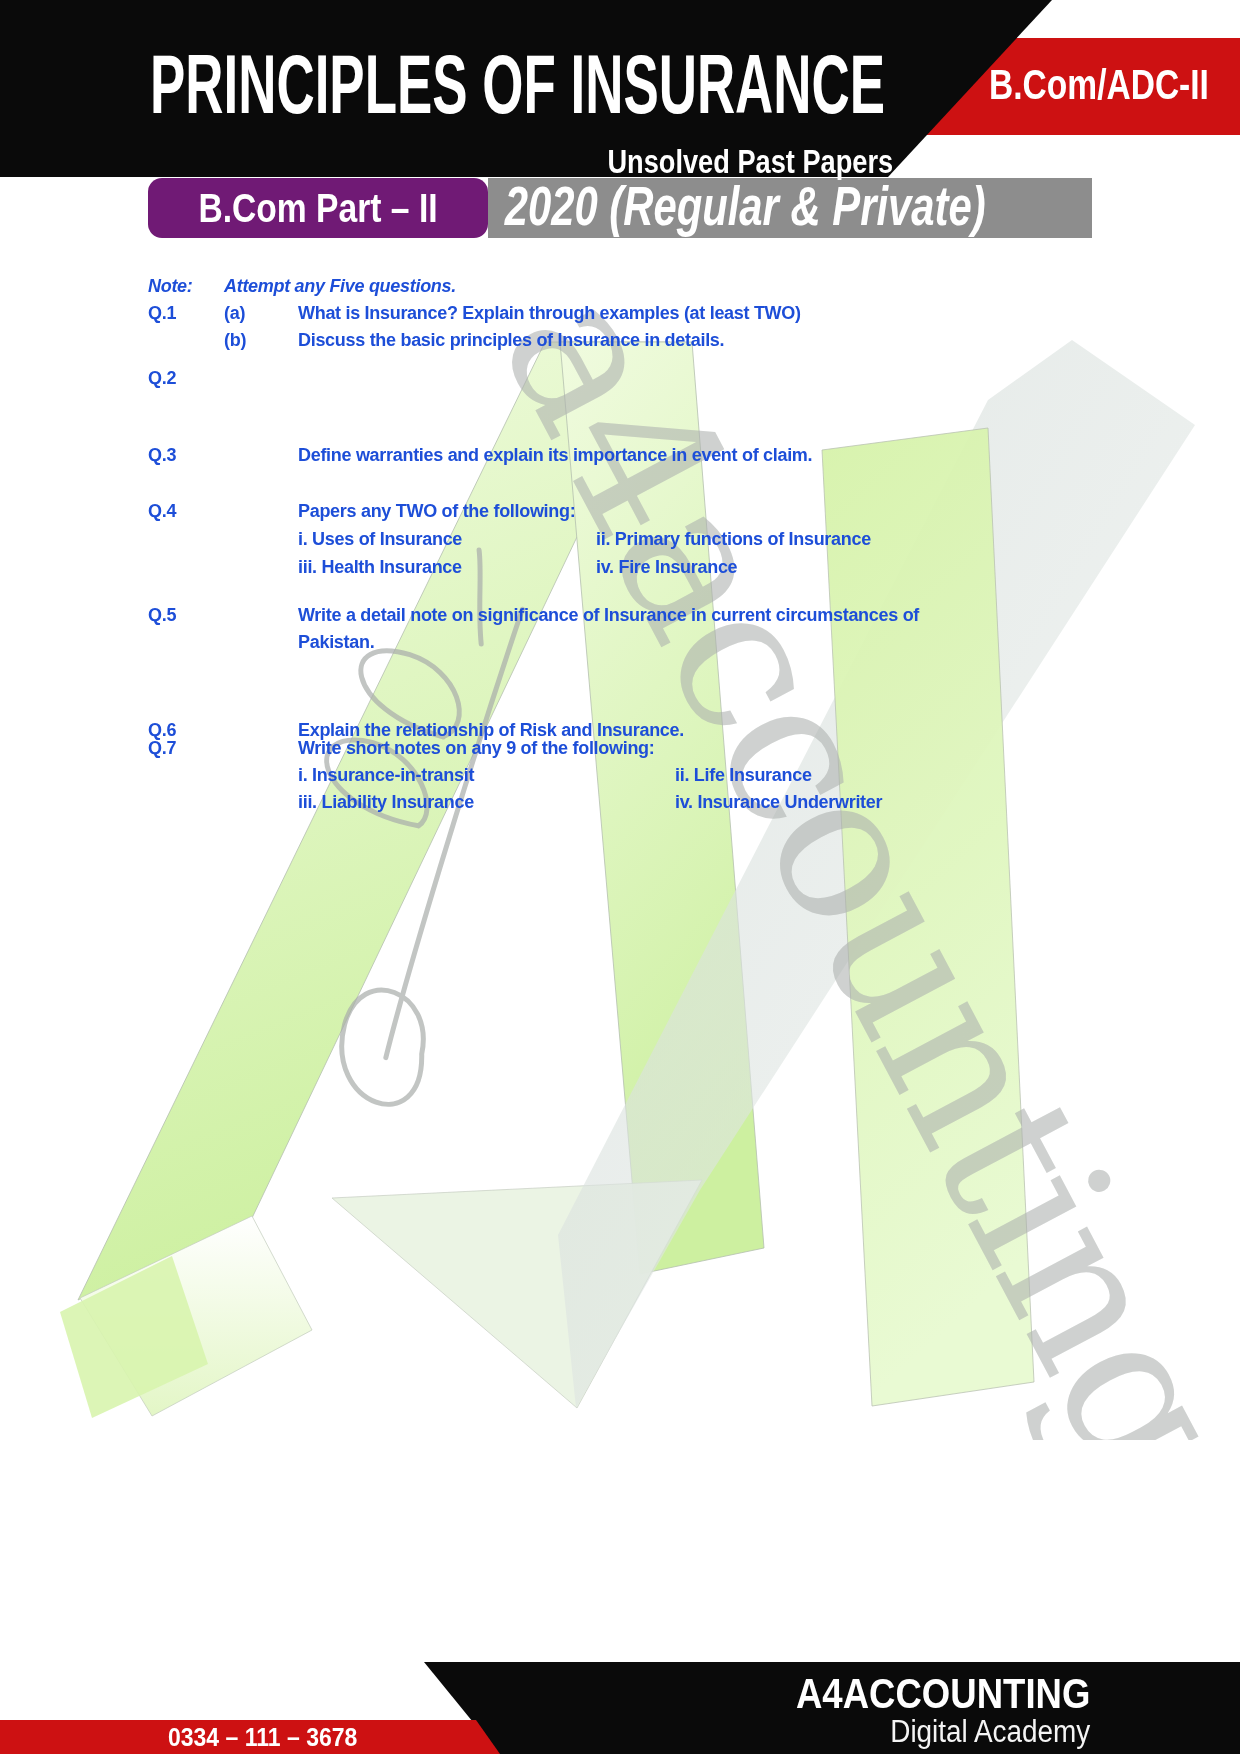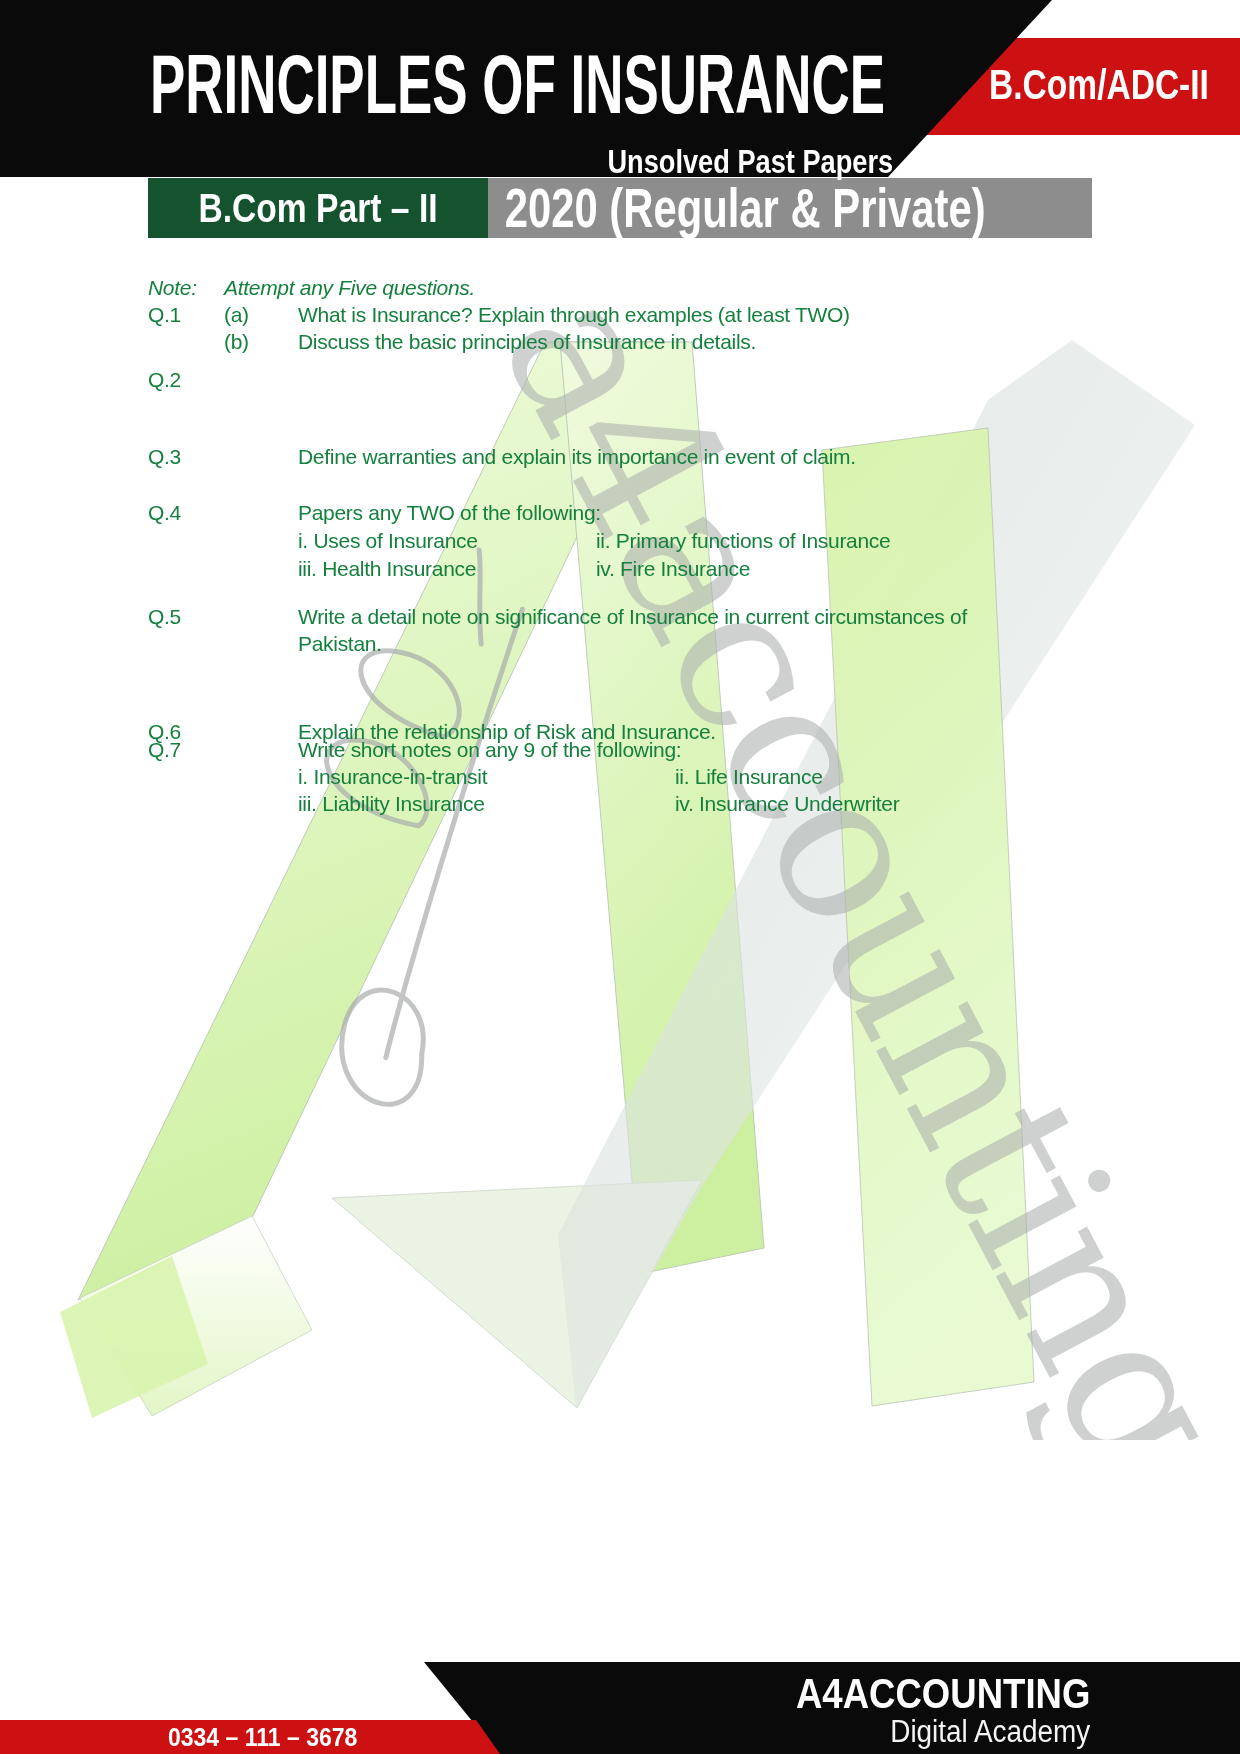--- a/index.html
+++ b/index.html
@@ -16,30 +16,30 @@
   .hdr-sub{position:absolute;right:347px;top:142px;z-index:3;color:#ffffff;
            font-size:34px;font-weight:bold;white-space:nowrap;
            transform:scaleX(.8);transform-origin:right top;}
   .hdr-badge-text{position:absolute;left:958px;top:60px;width:282px;z-index:3;color:#ffffff;
                   font-size:43px;font-weight:bold;text-align:center;white-space:nowrap;
                   transform:scaleX(.78);transform-origin:center top;}
 
   
   .banner-red{position:absolute;left:148px;top:178px;width:340px;height:60px;z-index:2;}
   .banner-gray{position:absolute;left:488px;top:178px;width:604px;height:60px;z-index:2;
-               display:flex;align-items:center;}
+               display:flex;align-items:flex-end;font-style:italic;}
   .banner-part{position:absolute;left:0;top:0;width:100%;height:60px;display:flex;align-items:center;
                justify-content:center;color:#fff;font-size:41px;font-weight:bold;white-space:nowrap;
                transform:scaleX(.82);transform-origin:center center;}
   .banner-year{color:#fff;font-size:55px;font-weight:bold;white-space:nowrap;padding-left:22px;
                transform:scaleX(.76);transform-origin:left center;}
 
   
   .row{position:absolute;left:0;width:1240px;height:26px;z-index:2;
-       font-size:21px;font-weight:normal;letter-spacing:-0.3px;color:#15803d;white-space:nowrap;}
+       font-size:18px;font-weight:bold;letter-spacing:-0.3px;color:#1d4ed8;white-space:nowrap;}
   .row span{position:absolute;top:0;}
   .c1{left:148px;} .c2{left:224px;} .c3{left:298px;}
   .q4b{left:596px;} .q7b{left:675px;}
   .it{font-style:italic;}
 
   
   .wm{position:absolute;left:0;top:300px;width:1240px;height:1140px;z-index:0;}
 
   
   .ftr-black{position:absolute;left:0;top:1662px;width:1240px;height:92px;background:#0a0a0a;z-index:2;
@@ -95,21 +95,21 @@
       <path d="M250,10 C 280,-10 312,-22 332,-36"></path>
     </g>
   </svg>
 
   <div class="hdr-badge" style="background:#cd1112;"></div>
   <div class="hdr-black"></div>
   <div class="hdr-title">PRINCIPLES OF INSURANCE</div>
   <div class="hdr-sub">Unsolved Past Papers</div>
   <div class="hdr-badge-text">B.Com/ADC-II</div>
 
-  <div class="banner-red" style="background:#14532d;">
+  <div class="banner-red" style="background:#701a75;border-radius:14px;">
     <div class="banner-part">B.Com Part – II</div>
   </div>
   <div class="banner-gray" style="background:#8d8d8d;">
     <div class="banner-year">2020 (Regular &amp; Private)</div>
   </div>
 
   <div class="row it" style="top:276px">
     <span class="c1">Note:</span>
     <span class="c2">Attempt any Five questions.</span>
   </div>

